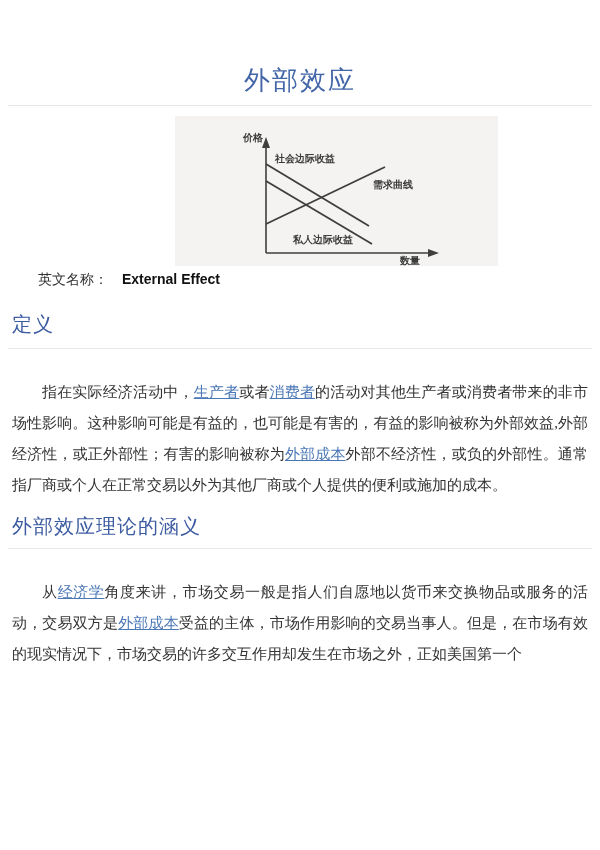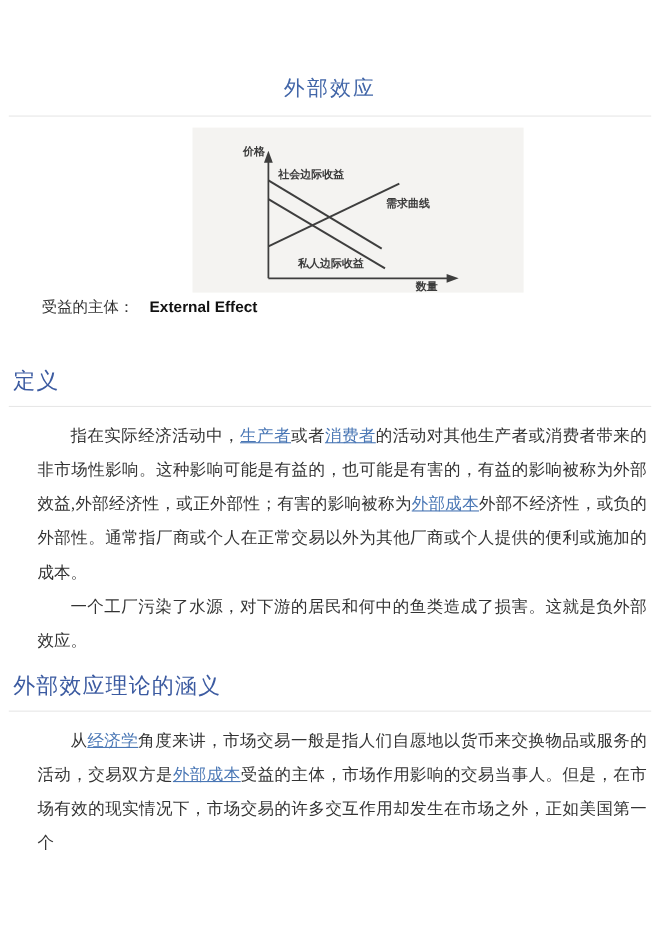--- a/index.html
+++ b/index.html
@@ -8,36 +8,37 @@
     overflow: hidden;
     background: #ffffff;
   }
   body {
     font-family: "Liberation Serif", "DejaVu Serif", serif;
     color: #333333;
   }
   .page-title {
     margin: 68px 0 0 0;
     text-align: center;
-    font-size: 19px;
+    font-size: 26px;
     line-height: 26px;
     font-weight: 400;
     color: #4266a8;
     letter-spacing: 2px;
   }
   .divider {
     height: 0;
     border: none;
     border-top: 1px solid #e7e7e7;
     margin: 11px 8px 0 8px;
   }
   .figure-wrap {
     width: 301px; height: 150px;
     margin: 10px 0 0 175px;
     background: #f4f3f1;
+    padding-left: 22px;
   }
   .figure-wrap svg { display: block; }
   .fig-label {
     font-family: "Liberation Sans", "DejaVu Sans", sans-serif;
     font-weight: 700;
     font-size: 10px;
     fill: #3b3b3b;
   }
   .fig-line { stroke: #3e3e3e; stroke-width: 1.8; fill: none; }
   .fig-axis { stroke: #3e3e3e; stroke-width: 1.6; fill: none; }
@@ -55,24 +56,24 @@
     margin-left: 14px;
   }
   .section-heading {
     margin: 0 0 0 12px;
     font-size: 20px;
     line-height: 26px;
     font-weight: 400;
     color: #3c5ba1;
     letter-spacing: 1px;
   }
-  .section-heading.first { margin-top: 44px; }
+  .section-heading.first { margin-top: 24px; font-family: Liberation Mono, monospace; }
   .section-heading.next  { margin-top: 12px; }
   .section-divider { margin-top: 9px; }
-  .section-body { margin-top: 12px; padding-left: 22px; }
+  .section-body { margin-top: 28px; }
   .section-body p {
     margin: 0 12px;
     font-size: 15px;
     line-height: 31px;
     text-align: justify;
     text-indent: 2em;
   }
   a.lnk {
     color: #4a77b5;
     text-decoration: underline;
@@ -99,27 +100,26 @@
 
     <text class="fig-label" x="46" y="25">价格</text>
     <text class="fig-label" x="78" y="46">社会边际收益</text>
     <text class="fig-label" x="176" y="72">需求曲线</text>
     <text class="fig-label" x="96" y="127">私人边际收益</text>
     <text class="fig-label" x="203" y="148">数量</text>
   </svg>
 </div>
 
 <div class="eng-line">
-  <span>受益的主体：</span><span class="eng-value">External Effect</span>
+  <span>英文名称：</span><span class="eng-value">External Effect</span>
 </div>
 
 <h2 class="section-heading first">定义</h2>
 <div class="divider section-divider"></div>
 <div class="section-body">
   <p><span>指在实际经济活动中，</span><a class="lnk">生产者</a><span>或者</span><a class="lnk">消费者</a><span>的活动对其他生产者或消费者带来的非市场性影响。这种影响可能是有益的，也可能是有害的，有益的影响被称为外部效益,外部经济性，或正外部性；有害的影响被称为</span><a class="lnk">外部成本</a><span>外部不经济性，或负的外部性。通常指厂商或个人在正常交易以外为其他厂商或个人提供的便利或施加的成本。</span></p>
-  <p><span>一个工厂污染了水源，对下游的居民和何中的鱼类造成了损害。这就是负外部效应。</span></p>
 </div>
 
 <h2 class="section-heading next">外部效应理论的涵义</h2>
 <div class="divider section-divider"></div>
 <div class="section-body">
   <p><span>从</span><a class="lnk">经济学</a><span>角度来讲，市场交易一般是指人们自愿地以货币来交换物品或服务的活动，交易双方是</span><a class="lnk">外部成本</a><span>受益的主体，市场作用影响的交易当事人。但是，在市场有效的现实情况下，市场交易的许多交互作用却发生在市场之外，正如美国第一个</span></p>
 </div>
 
 </body></html>

